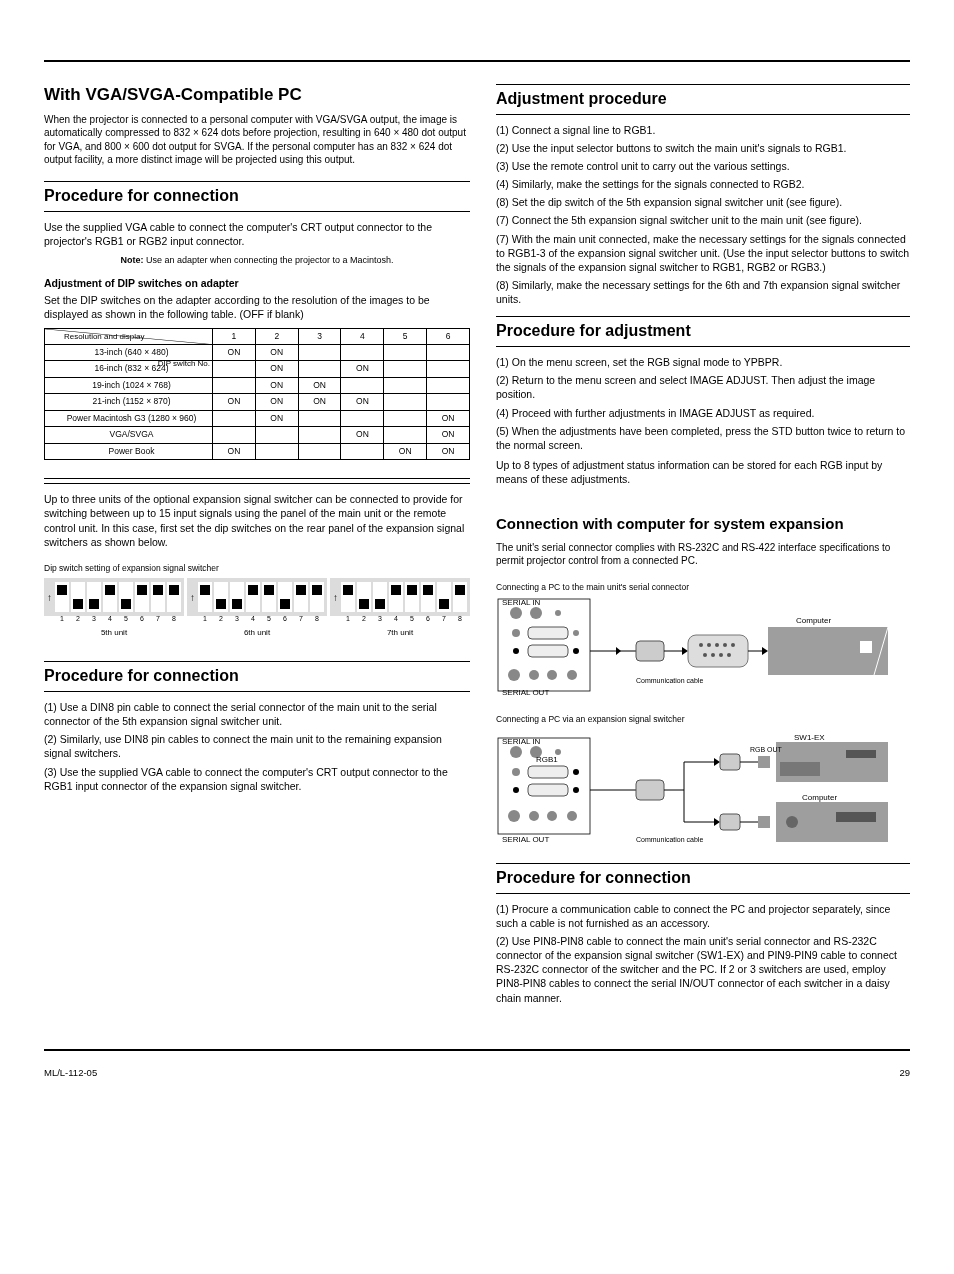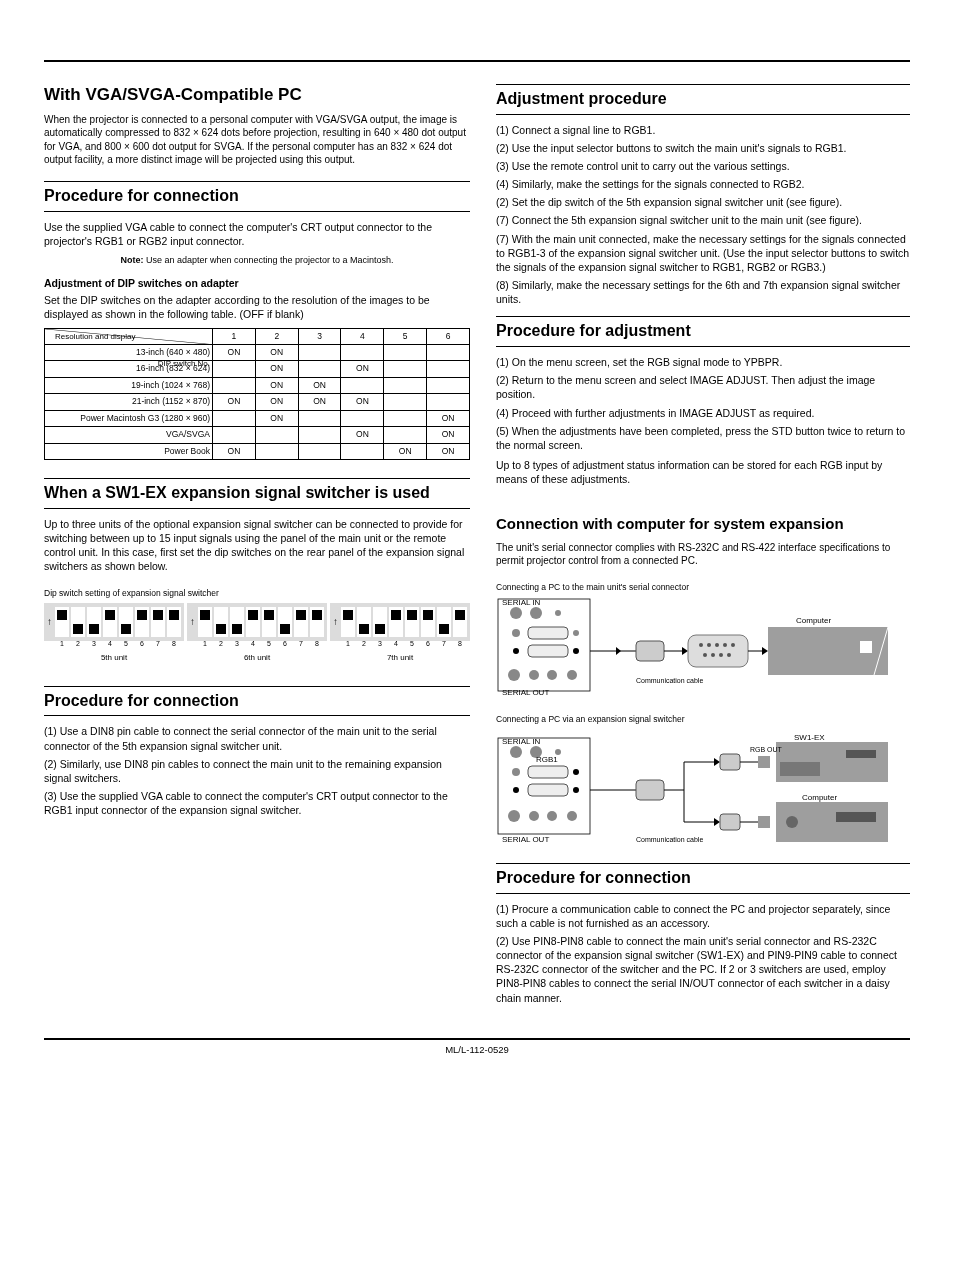--- a/index.html
+++ b/index.html
@@ -10,40 +10,40 @@
 .col { flex:1; width:50%; font-size:10.5px; line-height:1.35; }
 .h-main { font-size:17px; font-weight:bold; margin-bottom:6px; }
 .sub { font-size:10px; margin-bottom:14px; }
 .sec-hr-thick { border:none; border-top:1.5px solid #000; }
 .sec-hr-thin { border:none; border-top:.8px solid #000; margin-top:4px; margin-bottom:8px; }
 .sec-title { font-size:16px; font-weight:bold; margin:3px 0 0 0; }
 .note { font-size:9px; margin-top:6px;text-align:center; }
 .bold-small { font-weight:bold; font-size:10.5px; margin:10px 0 3px 0; }
 .dip-tbl { border-collapse:collapse; width:100%; margin:6px 0 3px 0; font-size:8.5px; }
 .dip-tbl th,.dip-tbl td { border:1px solid #000; padding:2px 2px; text-align:center; font-weight:normal; height:16px; }
-.dip-tbl .rowhdr { text-align:right; padding-left:8px; width:168px;margin-top:12px; }
+.dip-tbl .rowhdr { text-align:center; padding-left:8px; width:168px;margin-top:12px; }
 .dip-tbl .diag { width:168px; position:relative; }
 .dip-tbl .diag svg { position:absolute; inset:0; width:100%; height:100%; }
 .dip-tbl .diag .lbl-a { position:absolute; top:1px; right:2px; font-size:8px;margin-top:29px; }
-.dip-tbl .diag .lbl-b { position:absolute; bottom:1px; left:10px; font-size:8px; }
+.dip-tbl .diag .lbl-b { position:absolute; bottom:1px; left:19px; font-size:8px; }
 .switchrow { display:flex; gap:3px; margin-top:3px; }
 .switchbox { background:#dcdcdc; padding:4px 3px; display:flex; gap:2px; align-items:center; }
 .arrow { font-size:10px; margin-right:1px; }
 .sw { width:14px; height:30px; background:#fff; position:relative; }
 .sw::after { content:""; position:absolute; left:2px; width:10px; height:10px; background:#000; }
 .sw.up::after { top:3px; } .sw.dn::after { bottom:3px; }
 .sw-num { position:absolute; bottom:-11px; left:0; width:14px; text-align:center; font-size:7px; }
 .switchbox-lbl { font-size:8px; text-align:center; margin-top:12px; }
 .caption { font-size:8.5px; margin:14px 0 4px 0; }
 .diagram { border:0; }
 .panel { stroke:#000; stroke-width:.8; fill:#fff; }
 .lbl { font-size:8px; fill:#000; }
 .tiny { font-size:7px; }
 .pcbox { fill:#9e9e9e; }
-.footer { border-top:2px solid #000; margin-top:29px; padding-top:4px; display:flex; justify-content:center; font-size:9.5px; }
+.footer { border-top:2px solid #000; margin-top:40px; padding-top:16px; display:flex; justify-content:space-between; font-size:9.5px; }
 p { margin:0 0 4px 0; }
 .gap { height:12px; }
 </style>
 </head>
 <body>
 
 <hr class="tophr">
 
 <div class="cols">
 
@@ -139,21 +139,20 @@
             <td></td>
             <td></td>
             <td></td>
             <td>ON</td>
             <td>ON</td>
           </tr>
         </tbody>
     </table>
 
     <hr class="sec-hr-thick" style="margin-top:18px">
-    <div class="sec-title">When a SW1-EX expansion signal switcher is used</div>
     <hr class="sec-hr-thin">
     <p>Up to three units of the optional expansion signal switcher can be connected to provide for switching between up to 15 input signals using the panel of the main unit or the remote control unit. In this case, first set the dip switches on the rear panel of the expansion signal switchers as shown below.</p>
 
     <div class="caption">Dip switch setting of expansion signal switcher</div>
 
     <div class="switchrow" id="switchrow">
         <div class="switchbox">
           <span class="arrow">↑</span>
           <div class="sw up">
             <span class="sw-num">1</span>
@@ -251,21 +250,21 @@
 
   <div class="col">
     <hr class="sec-hr-thick">
     <div class="sec-title">Adjustment procedure</div>
     <hr class="sec-hr-thin">
     <div id="r1list">
         <p>(1) Connect a signal line to RGB1.</p>
         <p>(2) Use the input selector buttons to switch the main unit's signals to RGB1.</p>
         <p>(3) Use the remote control unit to carry out the various settings.</p>
         <p>(4) Similarly, make the settings for the signals connected to RGB2.</p>
-        <p>(2) Set the dip switch of the 5th expansion signal switcher unit (see figure).</p>
+        <p>(8) Set the dip switch of the 5th expansion signal switcher unit (see figure).</p>
         <p>(7) Connect the 5th expansion signal switcher unit to the main unit (see figure).</p>
         <p>(7) With the main unit connected, make the necessary settings for the signals connected to RGB1-3 of the expansion signal switcher unit. (Use the input selector buttons to switch the signals of the expansion signal switcher to RGB1, RGB2 or RGB3.)</p>
         <p>(8) Similarly, make the necessary settings for the 6th and 7th expansion signal switcher units.</p>
       </div>
 
     <hr class="sec-hr-thick" style="margin-top:10px">
     <div class="sec-title">Procedure for adjustment</div>
     <hr class="sec-hr-thin">
     <div id="r2list">
         <p>(1) On the menu screen, set the RGB signal mode to YPBPR.</p>

